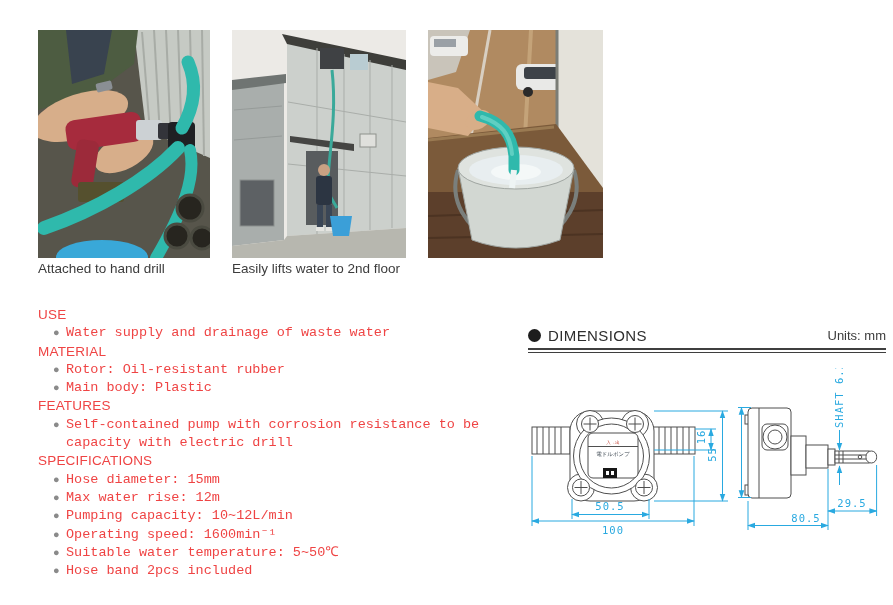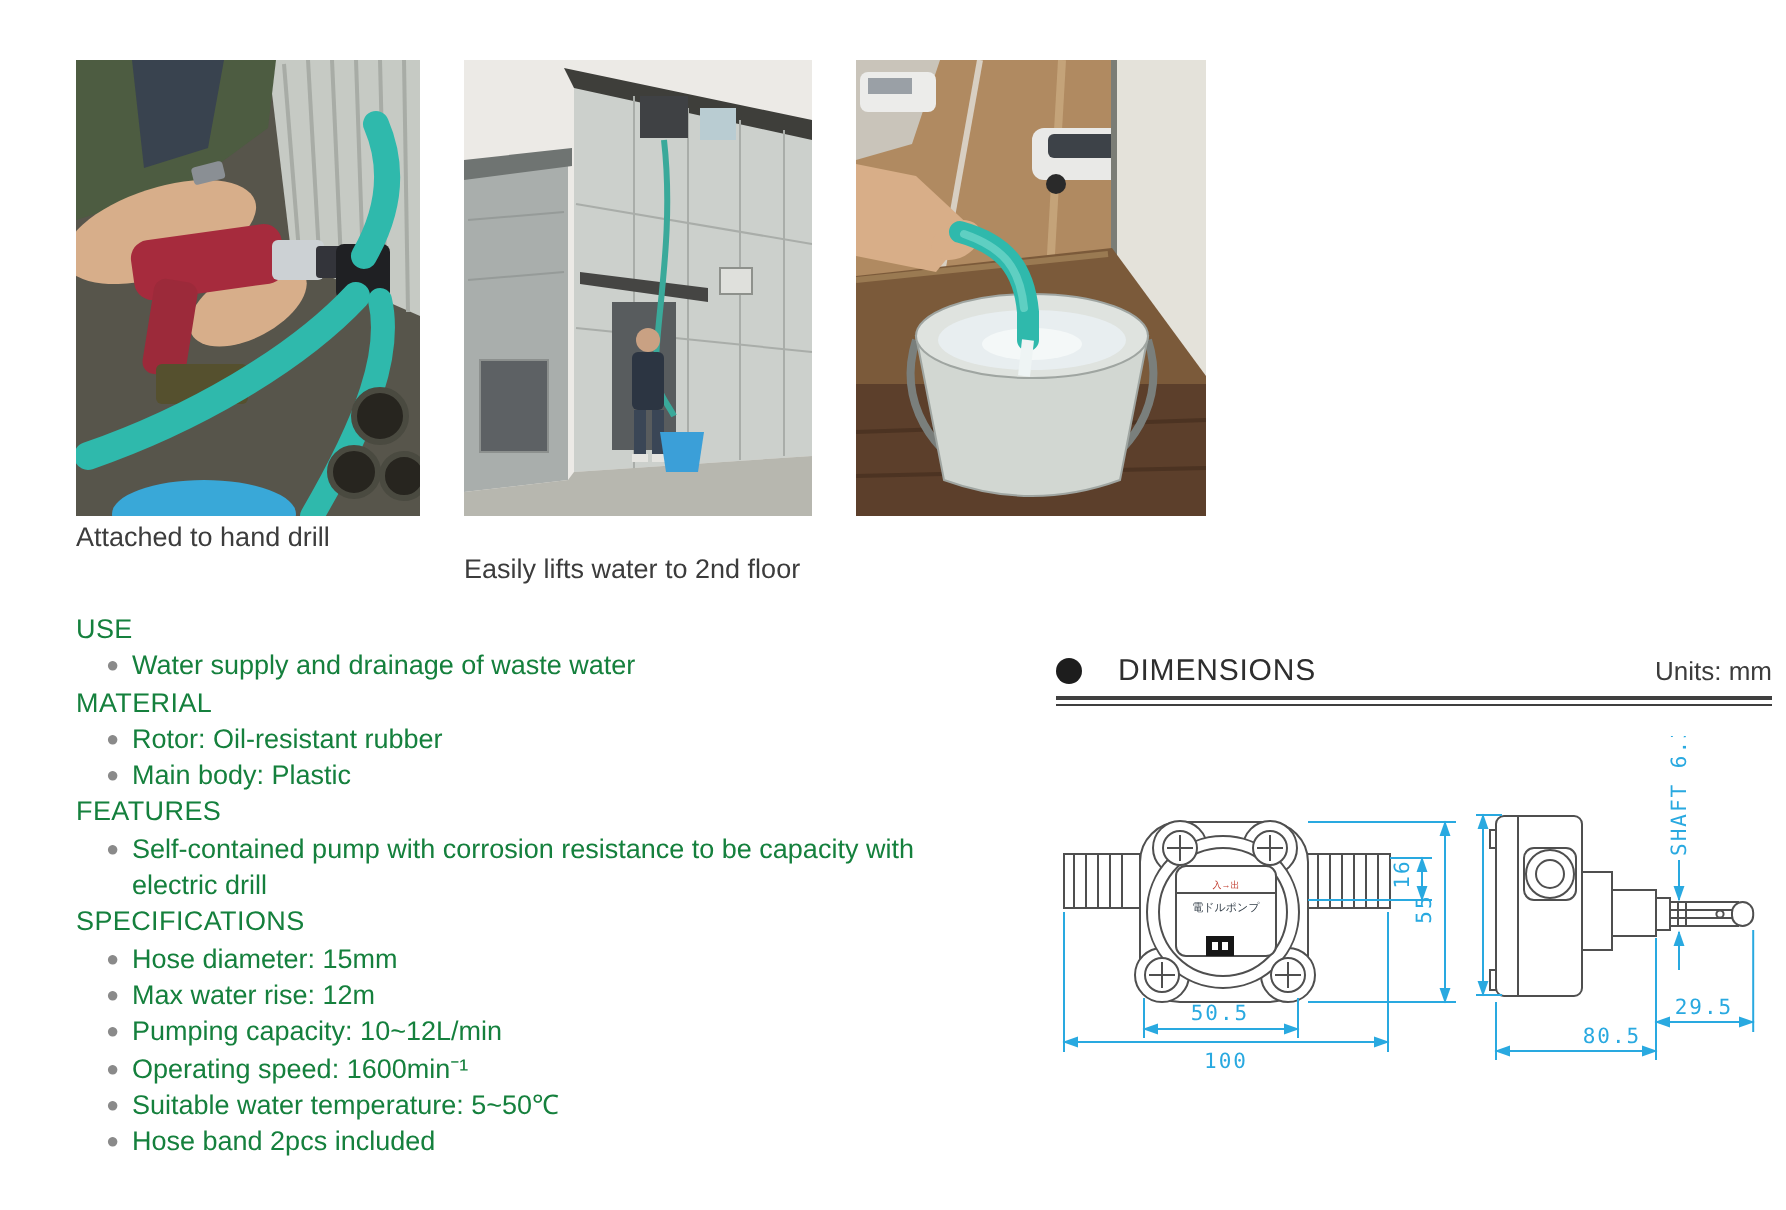--- a/index.html
+++ b/index.html
@@ -7,33 +7,33 @@
         font-family:"Liberation Sans",sans-serif;}
 
   
   .photo{position:absolute;top:30px;height:228px;overflow:hidden;}
   .photo svg{display:block;}
   .photo1{left:38px;width:172px;}
   .photo2{left:232px;width:174px;}
   .photo3{left:428px;width:175px;}
   .caption{position:absolute;top:261px;font-size:13.5px;color:#3c3c3c;white-space:nowrap;}
   .caption1{left:38px;}
-  .caption2{left:232px;margin-top:16px;}
+  .caption2{left:232px;}
 
   
-  .info{position:absolute;left:38px;top:306px;width:470px;font-size:13.5px;color:#15803d;
+  .info{position:absolute;left:38px;top:306px;width:470px;font-size:13.5px;color:#ef4444;
         line-height:18.3px;}
   .sec-h{letter-spacing:0.2px;}
-  .item{position:relative;margin-left:15px;padding-left:13px;max-width:420px;}
+  .item{position:relative;margin-left:15px;padding-left:13px;max-width:420px;font-family:Liberation Mono, monospace;}
   .item::before{content:"\25CF";position:absolute;left:0;top:0;color:#8a8a8a;font-size:11px;}
 
   
   .dim-header{position:absolute;left:528px;top:327px;width:358px;display:flex;
               justify-content:space-between;align-items:center;}
-  .dim-title{display:flex;align-items:center;gap:18px;font-size:15px;color:#2e2e2e;letter-spacing:0.4px;}
+  .dim-title{display:flex;align-items:center;gap:7px;font-size:15px;color:#2e2e2e;letter-spacing:0.4px;}
   .dim-bullet{width:13px;height:13px;border-radius:50%;background:#1d1d1d;}
   .dim-units{font-size:13px;color:#3c3c3c;}
   .dim-rule{position:absolute;left:528px;top:348px;width:358px;height:2px;
             border-top:2px solid #3f3f3f;border-bottom:1px solid #3f3f3f;}
 
   .front-view{position:absolute;left:528px;top:368px;}
   .side-view{position:absolute;left:738px;top:368px;}
 
   .draw{stroke:#4f4f4f;stroke-width:1;fill:#ffffff;}
   .draw-l{stroke:#4f4f4f;stroke-width:1;fill:none;}

